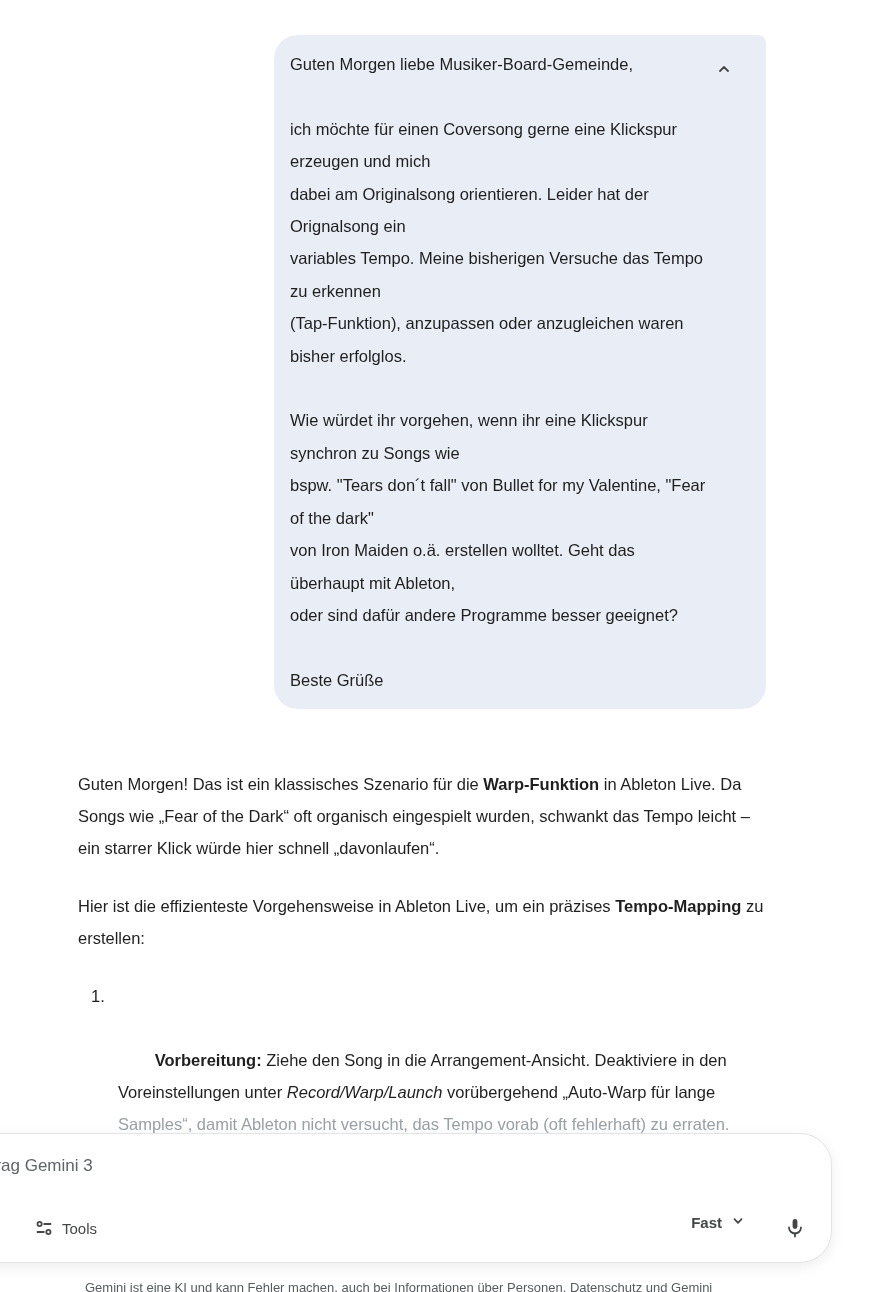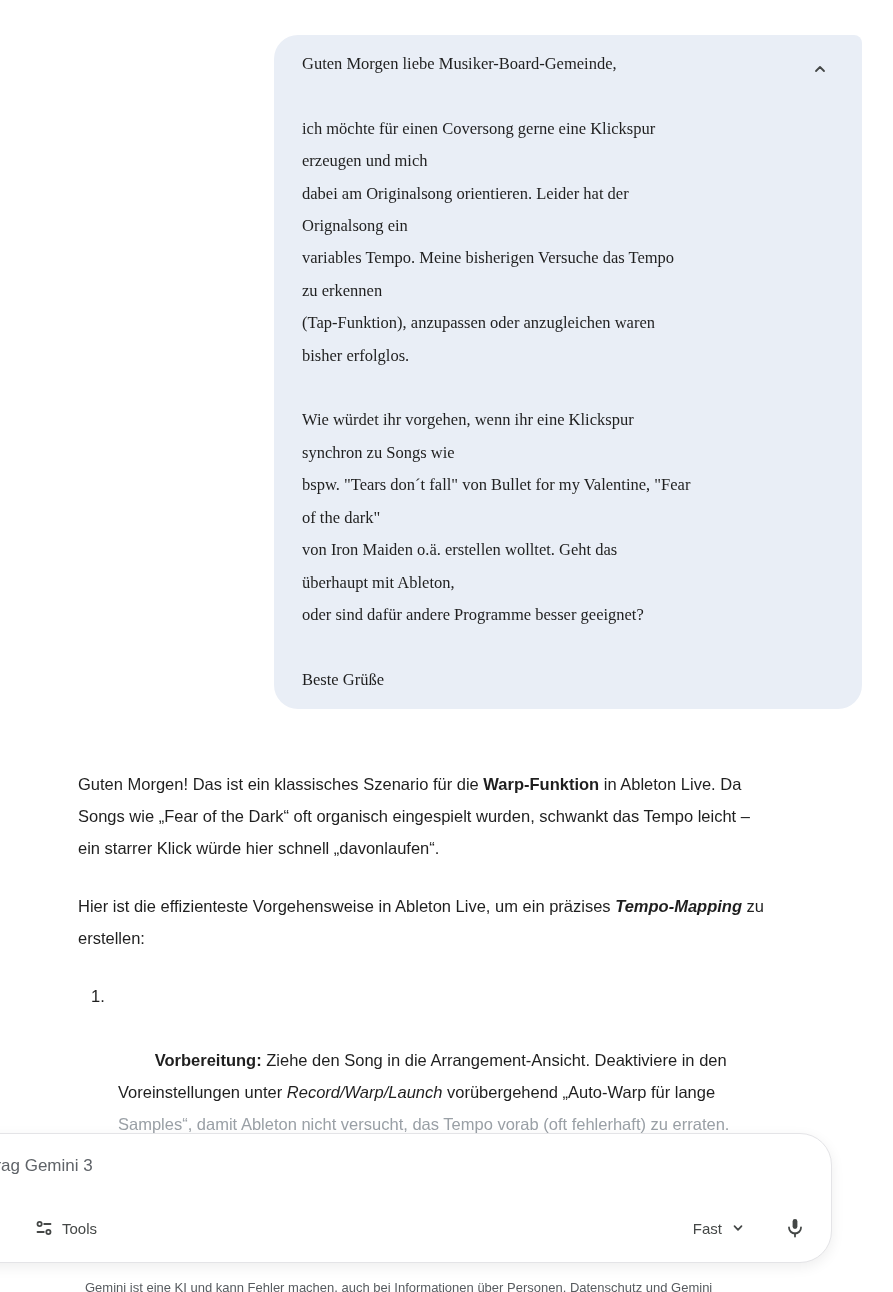--- a/index.html
+++ b/index.html
@@ -18,25 +18,24 @@
     position:relative;
     width:893px;height:1292px;
     overflow:hidden;
     background:var(--page_bg);
     font-family:"Liberation Sans","DejaVu Sans",sans-serif;
     color:var(--text);
   }
   
   .user-bubble{
     position:absolute;
-    left:274px;top:35px;width:588px;
+    left:274px;top:35px;width:492px;
     background:var(--bubble_bg);
     border-radius:24px 8px 24px 24px;
-    padding:13px 56px 13px 28px;
-    font-family:Liberation Serif, serif;
+    padding:13px 56px 13px 16px;
   }
   .user-bubble .msg{
     font-size:16.5px;
     line-height:32.4px;
     white-space:pre-line;
     color:var(--text);
   }
   .bubble-collapse{
     position:absolute;
     top:18px;right:26px;
@@ -85,23 +84,24 @@
     display:flex;align-items:center;gap:9px;
     background:transparent;border:none;cursor:pointer;
     font-family:inherit;
     text-align:right;
   }
   .chip-tools .label, .model-picker .label{
     font-size:15px;color:var(--icon);
   }
   .model-picker{
     position:absolute;right:86px;top:80px;height:28px;
-    display:flex;align-items:center;gap:9px;
+    display:flex;align-items:flex-start;gap:9px;
     background:transparent;border:none;cursor:pointer;
     font-family:inherit;
+    font-weight:bold;
   }
   .mic-btn{
     position:absolute;right:22px;top:80px;
     width:28px;height:28px;
     display:flex;align-items:center;justify-content:center;
     background:transparent;border:none;cursor:pointer;
   }
   
   .footer{
     position:absolute;left:85px;top:1280px;
@@ -142,21 +142,21 @@
           <polyline points="4,10 8,6 12,10" stroke="#444746" stroke-width="1.8" stroke-linecap="round" stroke-linejoin="round"></polyline>
         </svg>
       </span>
     </button>
   </div>
 
   <div class="response">
     <p><span>Guten Morgen! Das ist ein klassisches Szenario für die </span><span style="font-weight: 700;">Warp-Funktion</span><span> in Ableton Live. Da
 Songs wie „Fear of the Dark“ oft organisch eingespielt wurden, schwankt das Tempo leicht –
 ein starrer Klick würde hier schnell „davonlaufen“.</span></p>
-    <p><span>Hier ist die effizienteste Vorgehensweise in Ableton Live, um ein präzises </span><span style="font-weight: 700; font-style: italic;">Tempo-Mapping</span><span> zu
+    <p><span>Hier ist die effizienteste Vorgehensweise in Ableton Live, um ein präzises </span><span style="font-weight: 700;">Tempo-Mapping</span><span> zu
 erstellen:</span></p>
     <ol>
       <li>
         <span class="marker">1.</span>
         <span><span style="font-weight: 700; text-align: right;">Vorbereitung:</span><span> Ziehe den Song in die Arrangement-Ansicht. Deaktiviere in den
 Voreinstellungen unter </span><span style="font-style: italic;">Record/Warp/Launch</span><span> vorübergehend „Auto-Warp für lange
 </span><span class="faded">Samples“, damit Ableton nicht versucht, das Tempo vorab (oft fehlerhaft) zu erraten.</span></span>
       </li>
     </ol>
   </div>

